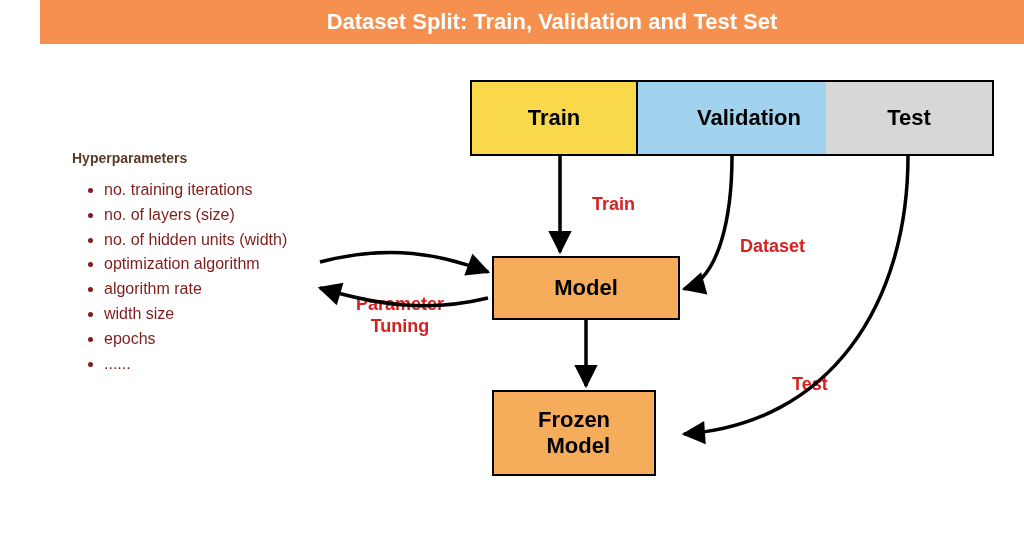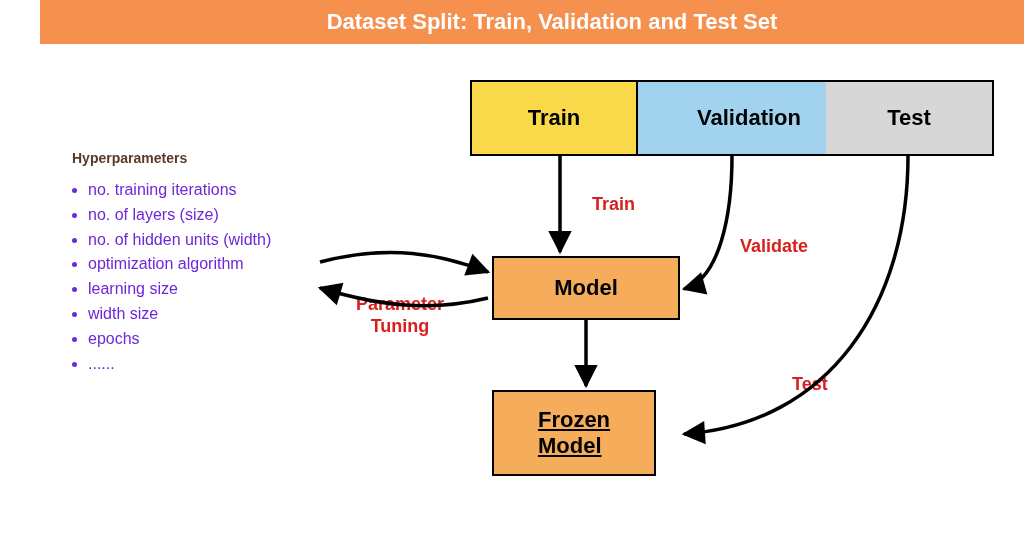--- a/index.html
+++ b/index.html
@@ -41,30 +41,30 @@
     .train-box { left: 470px; width: 168px; background: #f9d949; }
     .valid-box { left: 638px; width: 224px; background: #a1d3ef; border-left: none; }
     .test-box  { left: 826px; width: 168px; background: #d7d7d7; border-left: none; }
 
     .model-box {
       top: 212px; left: 492px; width: 188px; height: 64px;
       background: #f6ad5b; font-size: 22px;
     }
     .frozen-box {
       top: 346px; left: 492px; width: 164px; height: 86px;
-      background: #f6ad5b; font-size: 22px; text-align: left; line-height: 1.2; text-decoration: underline;
+      background: #f6ad5b; font-size: 22px; text-align: right; line-height: 1.2;
     }
 
     .hyper-title {
       position: absolute; top: 106px; left: 72px;
       color: #5a3a26; font-weight: 700; font-size: 14px;
     }
     .hyper-list {
-      position: absolute; top: 134px; left: 84px;
-      color: #6d28d9; font-size: 16px; line-height: 1.55;
+      position: absolute; top: 134px; left: 100px;
+      color: #7f1d1d; font-size: 16px; line-height: 1.55;
       list-style: disc;
     }
     .hyper-list li { margin-left: 4px; }
 
     .edge-label {
       position: absolute;
       color: #d8201f;
       font-weight: 700;
       font-size: 18px;
     }
@@ -105,28 +105,28 @@
     <span style="white-space:pre-line;">Frozen
 Model</span>
   </div>
 
   <div class="hyper-title">Hyperparameters</div>
   <ul class="hyper-list">
     <li>no. training iterations</li>
     <li>no. of layers (size)</li>
     <li>no. of hidden units (width)</li>
     <li>optimization algorithm</li>
-    <li>learning size</li>
+    <li>algorithm rate</li>
     <li>width size</li>
     <li>epochs</li>
     <li>......</li>
   </ul>
 
   <div class="edge-label lbl-train">Train</div>
-  <div class="edge-label lbl-validate">Validate</div>
+  <div class="edge-label lbl-validate">Dataset</div>
   <div class="edge-label lbl-test">Test</div>
   <div class="edge-label lbl-tuning" style="white-space:pre-line;">Parameter
 Tuning</div>
 
   <svg class="arrows" viewBox="0 0 1024 492">
     <defs>
       <marker id="ah" viewBox="0 0 12 12" refX="10" refY="6" markerWidth="8" markerHeight="8" orient="auto-start-reverse">
         <path d="M1,1 L11,6 L1,11 Z" fill="#000"></path>
       </marker>
     </defs>

